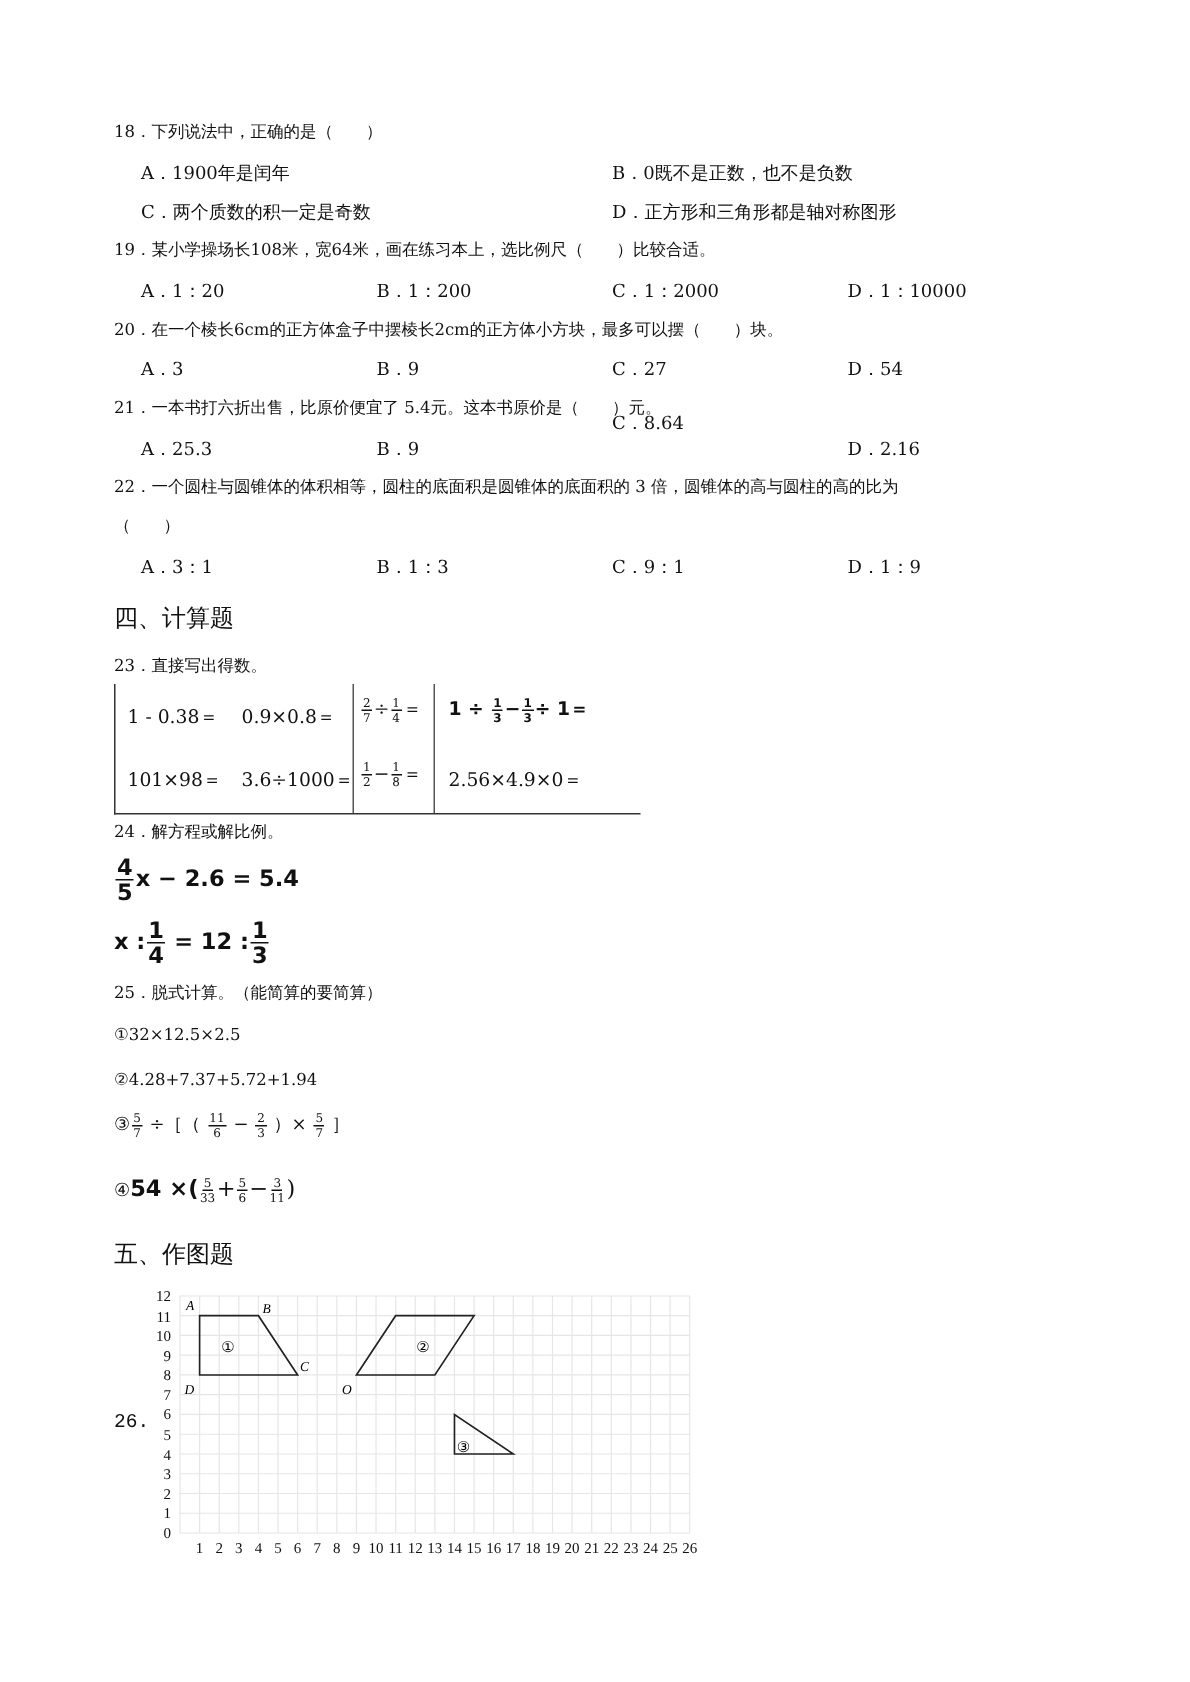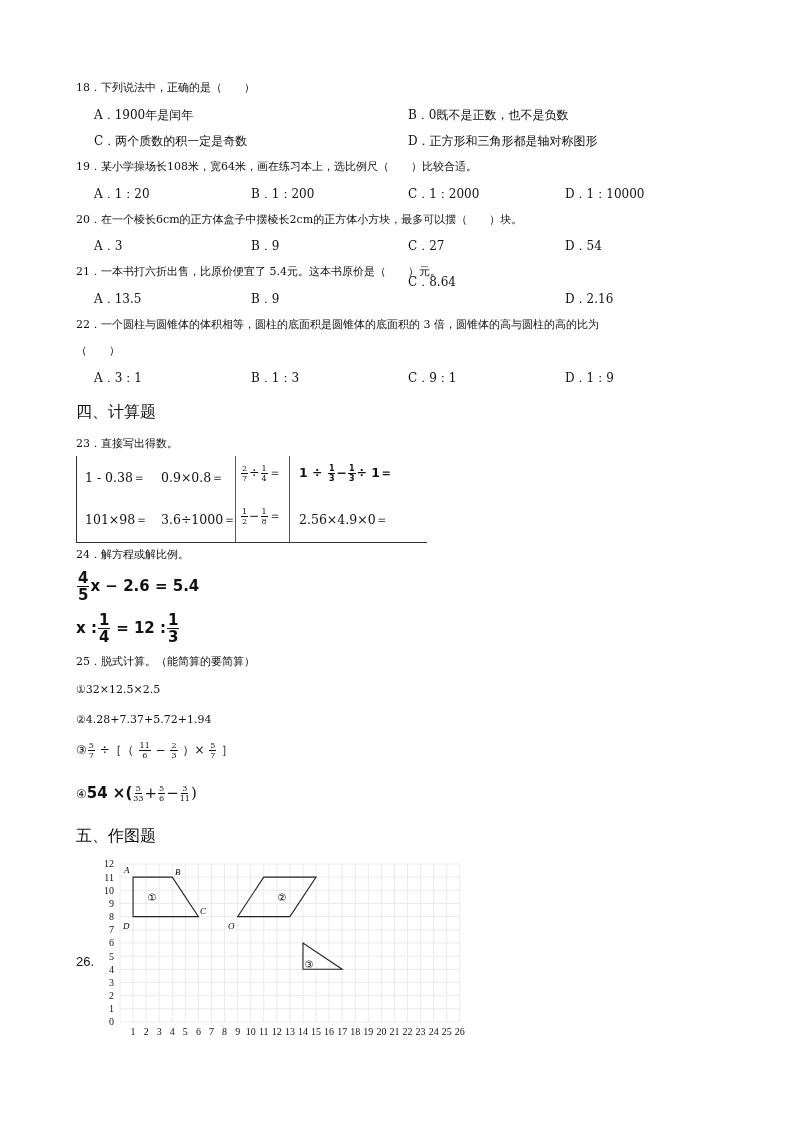--- a/index.html
+++ b/index.html
@@ -12,21 +12,21 @@
                 border-left: 1px solid #333; border-bottom: 1px solid #333; padding-left: 32px; }
   .calc-table .vline { position: absolute; top: 0; bottom: 0; width: 1px; background: #555; }
   .cell { position: absolute; font-size: 12.5px; white-space: nowrap; }
   .frac { display: inline-flex; flex-direction: column; align-items: center; vertical-align: middle;
           font-size: 8px; line-height: 9px; margin: 0 1px; }
   .frac .num { border-bottom: 1px solid #111; padding: 0 1px; }
   .frac.big { font-size: 15px; line-height: 16px; font-weight: bold; font-family: "DejaVu Sans", sans-serif; }
   .bold { font-weight: bold; font-family: "DejaVu Sans", sans-serif; }
   .eq { position: absolute; left: 76px; font-size: 15px; white-space: nowrap; }
   .grid-wrap { position: absolute; left: 100px; top: 855px; }
-  .q26-label { position: absolute; left: 76px; top: 940px; font-size: 13px; font-family: Liberation Sans, sans-serif; margin-top: 14px; }
+  .q26-label { position: absolute; left: 76px; top: 940px; font-size: 13px; font-family: Liberation Mono, monospace; }
 </style>
 </head>
 <body>
 
 <div class="line" style="top:80px">18．下列说法中，正确的是（　　）</div>
 <div class="opt" style="left:76px;top:107px">A．1900年是闰年</div>
 <div class="opt" style="left:390px;top:107px">B．0既不是正数，也不是负数</div>
 <div class="opt" style="left:76px;top:133px">C．两个质数的积一定是奇数</div>
 <div class="opt" style="left:390px;top:133px">D．正方形和三角形都是轴对称图形</div>
 
@@ -36,21 +36,21 @@
 <div class="opt" style="left:390px;top:186px">C．1：2000</div>
 <div class="opt" style="left:547px;top:186px">D．1：10000</div>
 
 <div class="line" style="top:212px">20．在一个棱长6cm的正方体盒子中摆棱长2cm的正方体小方块，最多可以摆（　　）块。</div>
 <div class="opt" style="left:76px;top:238px">A．3</div>
 <div class="opt" style="left:233px;top:238px">B．9</div>
 <div class="opt" style="left:390px;top:238px">C．27</div>
 <div class="opt" style="left:547px;top:238px">D．54</div>
 
 <div class="line" style="top:264px">21．一本书打六折出售，比原价便宜了 5.4元。这本书原价是（　　）元。</div>
-<div class="opt" style="left:76px;top:291px">A．13.5</div>
+<div class="opt" style="left:76px;top:291px">A．25.3</div>
 <div class="opt" style="left:233px;top:291px">B．9</div>
 <div class="opt" style="left:390px;top:274px">C．8.64</div>
 <div class="opt" style="left:547px;top:291px">D．2.16</div>
 
 <div class="line" style="top:317px">22．一个圆柱与圆锥体的体积相等，圆柱的底面积是圆锥体的底面积的 3 倍，圆锥体的高与圆柱的高的比为</div>
 <div class="line" style="top:343px">（　　）</div>
 <div class="opt" style="left:76px;top:370px">A．3：1</div>
 <div class="opt" style="left:233px;top:370px">B．1：3</div>
 <div class="opt" style="left:390px;top:370px">C．9：1</div>
 <div class="opt" style="left:547px;top:370px">D．1：9</div>

